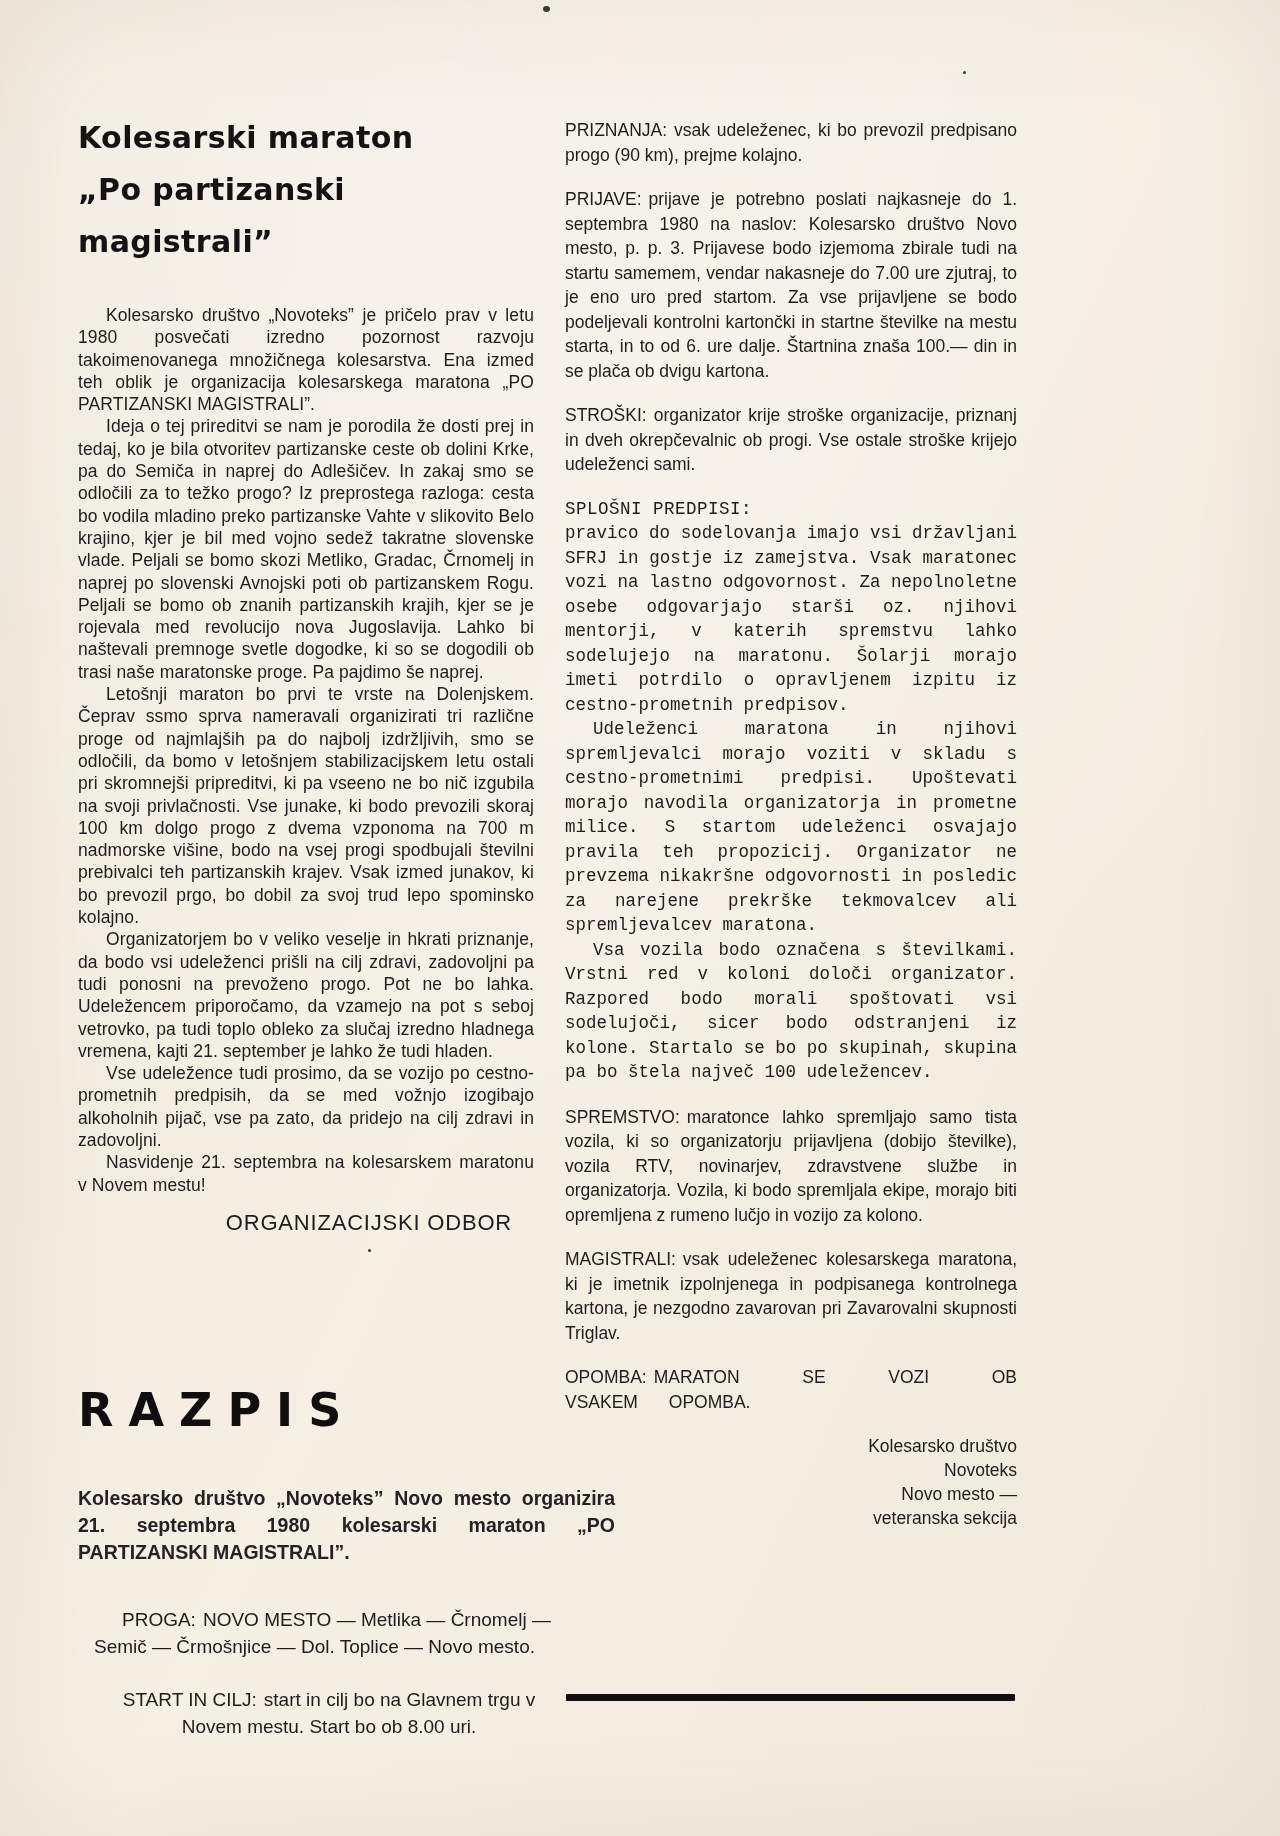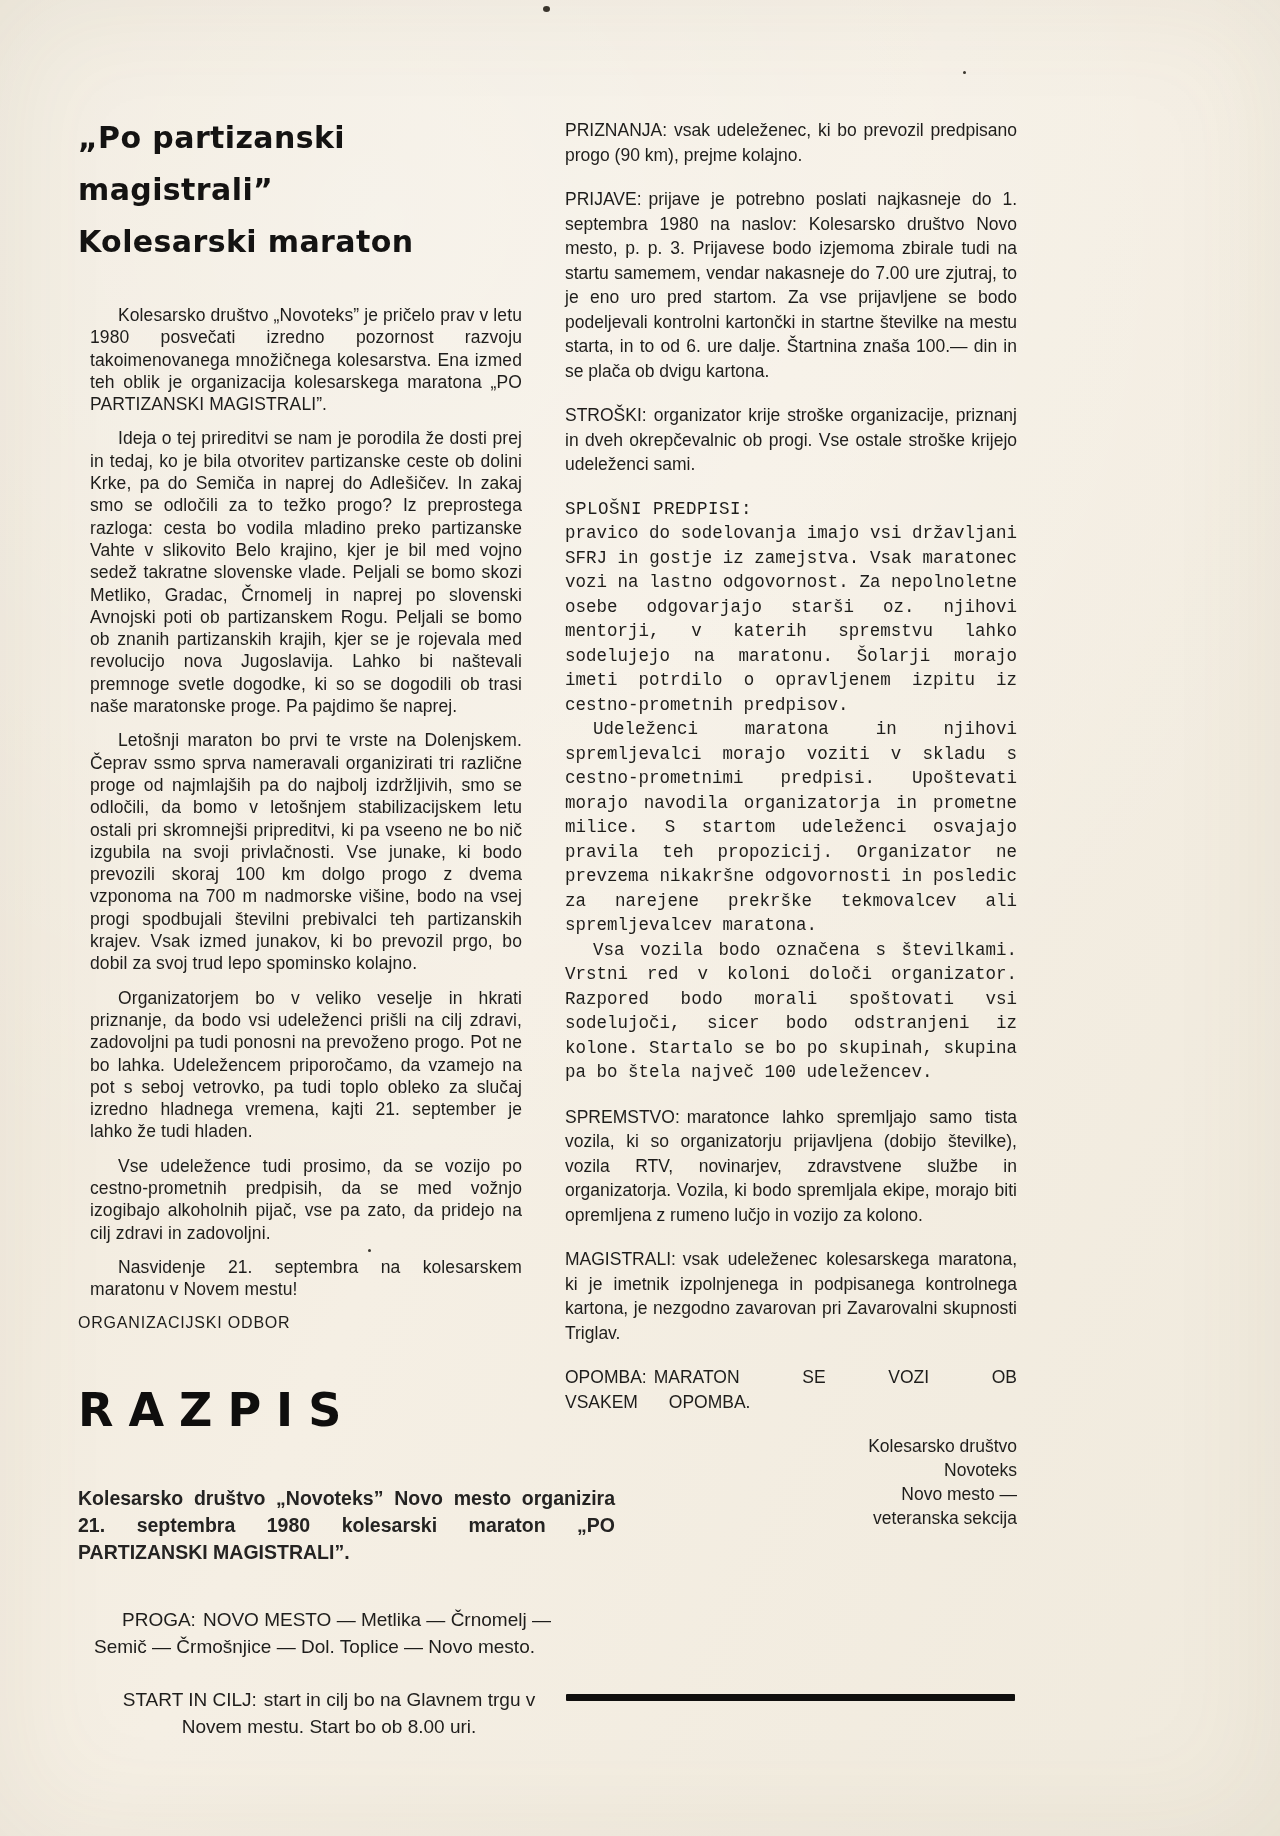--- a/index.html
+++ b/index.html
@@ -11,24 +11,24 @@
       linear-gradient(115deg, #efe8da 0%, #f5efe4 45%, #f0eadd 100%);
     box-shadow: inset 0 0 120px rgba(120,100,70,0.08);
     color:#1e1d1b;
     font-family:"Liberation Sans", sans-serif;
     overflow:hidden;
   }
   
   .col-left { position:absolute; left:78px; top:112px; width:456px; }
   .title { font-family:"DejaVu Sans", sans-serif; font-weight:700; font-size:30px;
            line-height:52px; letter-spacing:0.4px; color:#141312; margin-bottom:36px; }
-  .body p { margin:12px; font-size:17.5px; line-height:22.3px; text-align:justify;
+  .body p { margin:0; font-size:17.5px; line-height:22.3px; text-align:justify;
             text-indent:28px; letter-spacing:0.1px; }
-  .signoff { margin:14px 0 0 0; padding-right:22px;
-             font-size:16px; letter-spacing:0.8px; }
+  .signoff { margin:14px 0 0 0; text-align:right; padding-right:22px;
+             font-size:22px; letter-spacing:0.8px; }
   
   .razpis { position:absolute; left:78px; top:1383px; width:537px; }
   .razpis-heading { font-family:"DejaVu Sans", sans-serif; font-weight:700;
                     font-size:46px; line-height:54px; letter-spacing:15px; color:#0f0e0d; }
   .razpis-intro { margin:48px 0 0 0; font-size:19.5px; font-weight:700; line-height:27px;
                   text-align:justify; color:#242322; }
   .razpis-item { margin:40px 0 0 16px; width:470px; font-size:19px; line-height:27px; }
   .razpis-item.indent { text-indent:28px; }
   .razpis-item.start { margin-top:26px;text-align:center; }
   
@@ -54,22 +54,22 @@
 <body>
 
 <div class="page">
 
   <div class="speck s1"></div>
   <div class="speck s2"></div>
   <div class="speck s3"></div>
 
   <div class="col-left">
     <div class="title">
+      <div>Kolesarski maraton</div>
       <div>„Po partizanski magistrali”</div>
-      <div>Kolesarski maraton</div>
     </div>
     <div class="body">
       <p>Kolesarsko društvo „Novoteks” je pričelo prav v letu 1980 posvečati izredno pozornost razvoju takoimenovanega množičnega kolesarstva. Ena izmed teh oblik je organizacija kolesarskega maratona „PO PARTIZANSKI MAGISTRALI”.</p>
       <p>Ideja o tej prireditvi se nam je porodila že dosti prej in tedaj, ko je bila otvoritev partizanske ceste ob dolini Krke, pa do Semiča in naprej do Adlešičev. In zakaj smo se odločili za to težko progo? Iz preprostega razloga: cesta bo vodila mladino preko partizanske Vahte v slikovito Belo krajino, kjer je bil med vojno sedež takratne slovenske vlade. Peljali se bomo skozi Metliko, Gradac, Črnomelj in naprej po slovenski Avnojski poti ob partizanskem Rogu. Peljali se bomo ob znanih partizanskih krajih, kjer se je rojevala med revolucijo nova Jugoslavija. Lahko bi naštevali premnoge svetle dogodke, ki so se dogodili ob trasi naše maratonske proge. Pa pajdimo še naprej.</p>
       <p>Letošnji maraton bo prvi te vrste na Dolenjskem. Čeprav ssmo sprva nameravali organizirati tri različne proge od najmlajših pa do najbolj izdržljivih, smo se odločili, da bomo v letošnjem stabilizacijskem letu ostali pri skromnejši pripreditvi, ki pa vseeno ne bo nič izgubila na svoji privlačnosti. Vse junake, ki bodo prevozili skoraj 100 km dolgo progo z dvema vzponoma na 700 m nadmorske višine, bodo na vsej progi spodbujali številni prebivalci teh partizanskih krajev. Vsak izmed junakov, ki bo prevozil prgo, bo dobil za svoj trud lepo spominsko kolajno.</p>
       <p>Organizatorjem bo v veliko veselje in hkrati priznanje, da bodo vsi udeleženci prišli na cilj zdravi, zadovoljni pa tudi ponosni na prevoženo progo. Pot ne bo lahka. Udeležencem priporočamo, da vzamejo na pot s seboj vetrovko, pa tudi toplo obleko za slučaj izredno hladnega vremena, kajti 21. september je lahko že tudi hladen.</p>
       <p>Vse udeležence tudi prosimo, da se vozijo po cestno-prometnih predpisih, da se med vožnjo izogibajo alkoholnih pijač, vse pa zato, da pridejo na cilj zdravi in zadovoljni.</p>
       <p>Nasvidenje 21. septembra na kolesarskem maratonu v Novem mestu!</p>
     </div>
     <p class="signoff">ORGANIZACIJSKI ODBOR</p>

